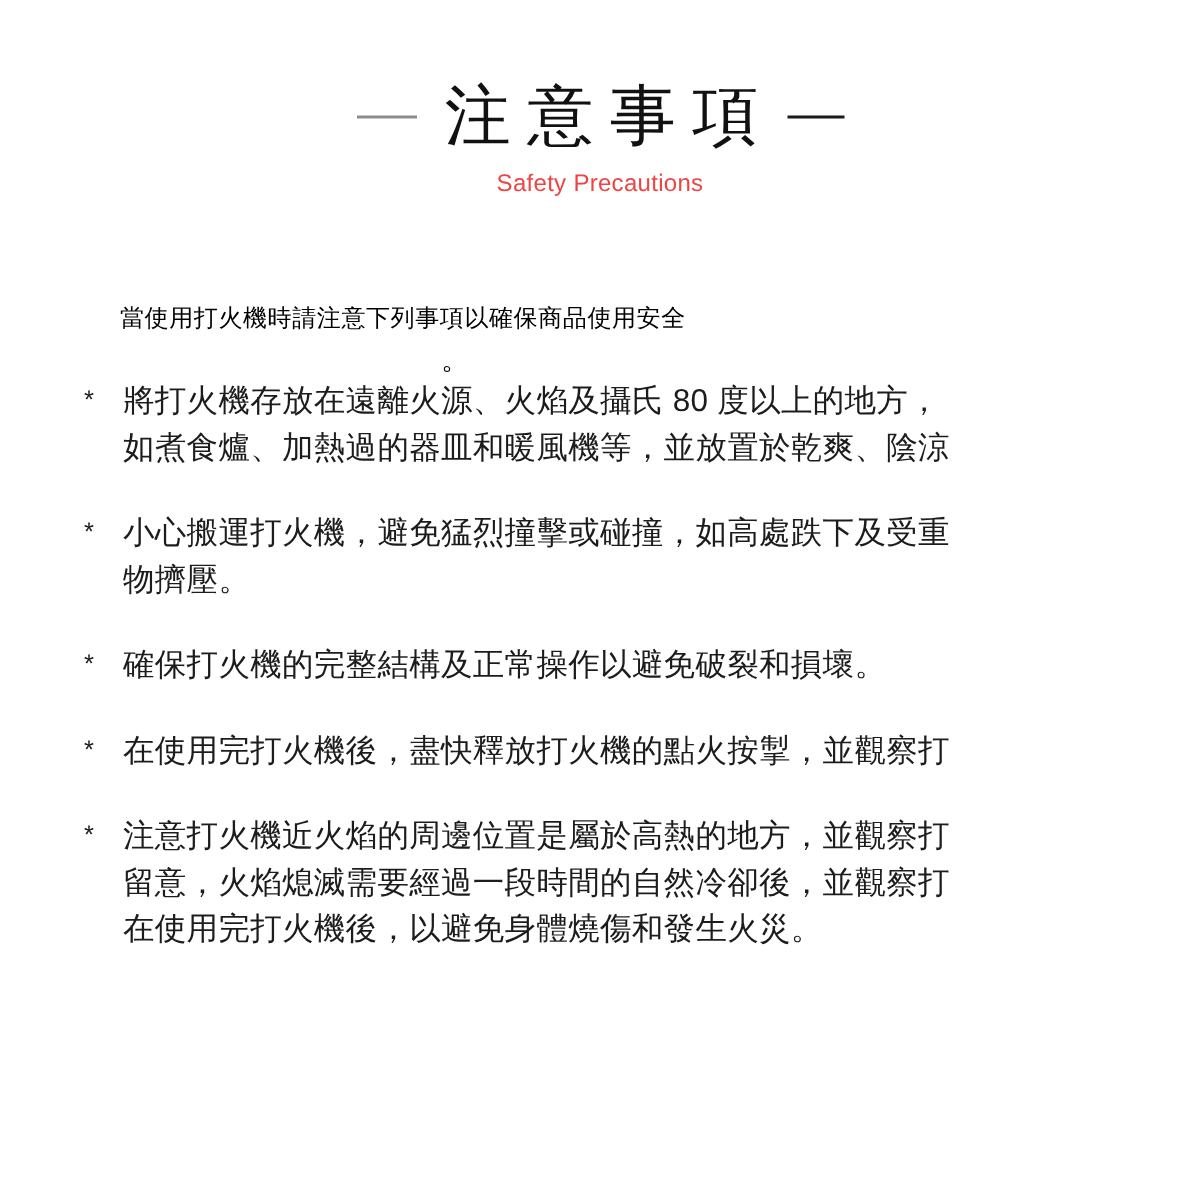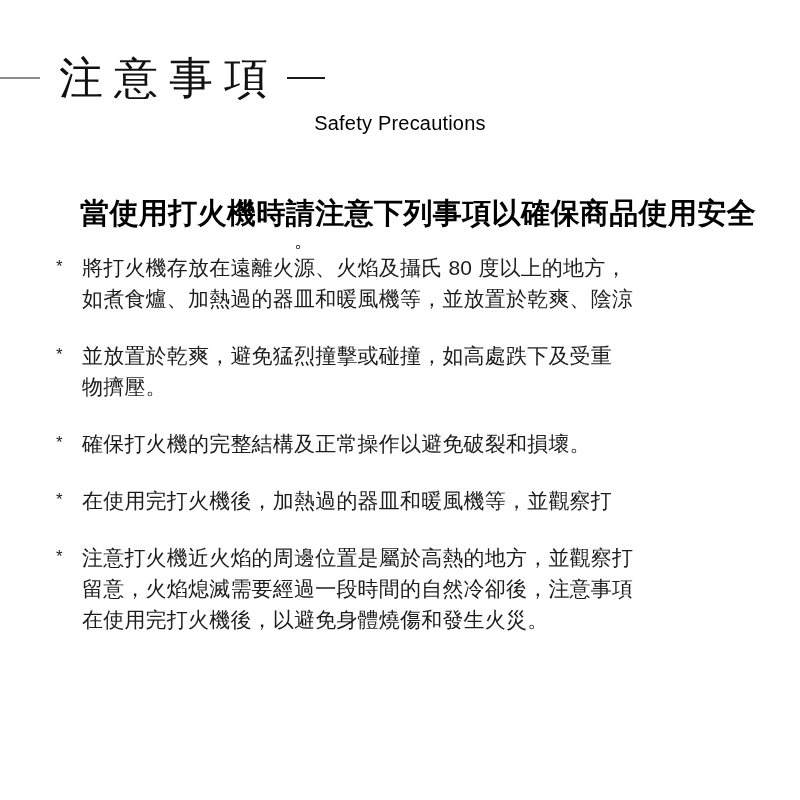--- a/index.html
+++ b/index.html
@@ -25,20 +25,21 @@
   .title-block {
     position: absolute;
     top: 52px;
     left: 0;
     width: 800px;
     text-align: center;
   }
   .title-row {
     display: flex;
     align-items: center;
+    justify-content: center;
     gap: 4px;
     height: 52px;
   }
   .title-rule {
     display: block;
     width: 40px;
     height: 2px;
     background: #8c8c8c;
     flex: 0 0 auto;
   }
@@ -51,38 +52,38 @@
     line-height: 52px;
     letter-spacing: 11px;
     text-indent: 11px;
     color: #111111;
     font-weight: 400;
     white-space: nowrap;
     padding: 0 4px;
   }
   .subtitle {
     margin-top: 4px;
-    font-size: 20px;
+    font-size: 16px;
     line-height: 30px;
     letter-spacing: 0.2px;
-    color: #000000;
+    color: #ef4444;
     font-weight: 400;
   }
 
   
   .content {
     position: absolute;
     top: 198px;
     left: 56px;
     width: 700px;
   }
   .lead {
-    font-size: 29px;
+    font-size: 16px;
     line-height: 30px;
-    font-weight: bold;
+    font-weight: normal;
     color: #000000;
     letter-spacing: 0.4px;
     margin: 0 0 0 24px;
     white-space: nowrap;
   }
   .lead-period {
     font-size: 19px;
     line-height: 22px;
     color: #000000;
     margin: 2px 0 0 238px;
@@ -139,37 +140,37 @@
     <ul class="bullets">
 
       <li class="bullet">
         <span class="marker">*</span>
         <span class="ln">將打火機存放在遠離火源、火焰及攝氏 80 度以上的地方，</span>
         <span class="ln">如煮食爐、加熱過的器皿和暖風機等，並放置於乾爽、陰涼</span>
       </li>
 
       <li class="bullet">
         <span class="marker">*</span>
-        <span class="ln">並放置於乾爽，避免猛烈撞擊或碰撞，如高處跌下及受重</span>
+        <span class="ln">小心搬運打火機，避免猛烈撞擊或碰撞，如高處跌下及受重</span>
         <span class="ln">物擠壓。</span>
       </li>
 
       <li class="bullet">
         <span class="marker">*</span>
         <span class="ln">確保打火機的完整結構及正常操作以避免破裂和損壞。</span>
       </li>
 
       <li class="bullet">
         <span class="marker">*</span>
-        <span class="ln">在使用完打火機後，加熱過的器皿和暖風機等，並觀察打</span>
+        <span class="ln">在使用完打火機後，盡快釋放打火機的點火按掣，並觀察打</span>
       </li>
 
       <li class="bullet">
         <span class="marker">*</span>
         <span class="ln">注意打火機近火焰的周邊位置是屬於高熱的地方，並觀察打</span>
-        <span class="ln">留意，火焰熄滅需要經過一段時間的自然冷卻後，注意事項</span>
+        <span class="ln">留意，火焰熄滅需要經過一段時間的自然冷卻後，並觀察打</span>
         <span class="ln">在使用完打火機後，以避免身體燒傷和發生火災。</span>
       </li>
 
     </ul>
   </div>
 
 </div>
 
 </body></html>

